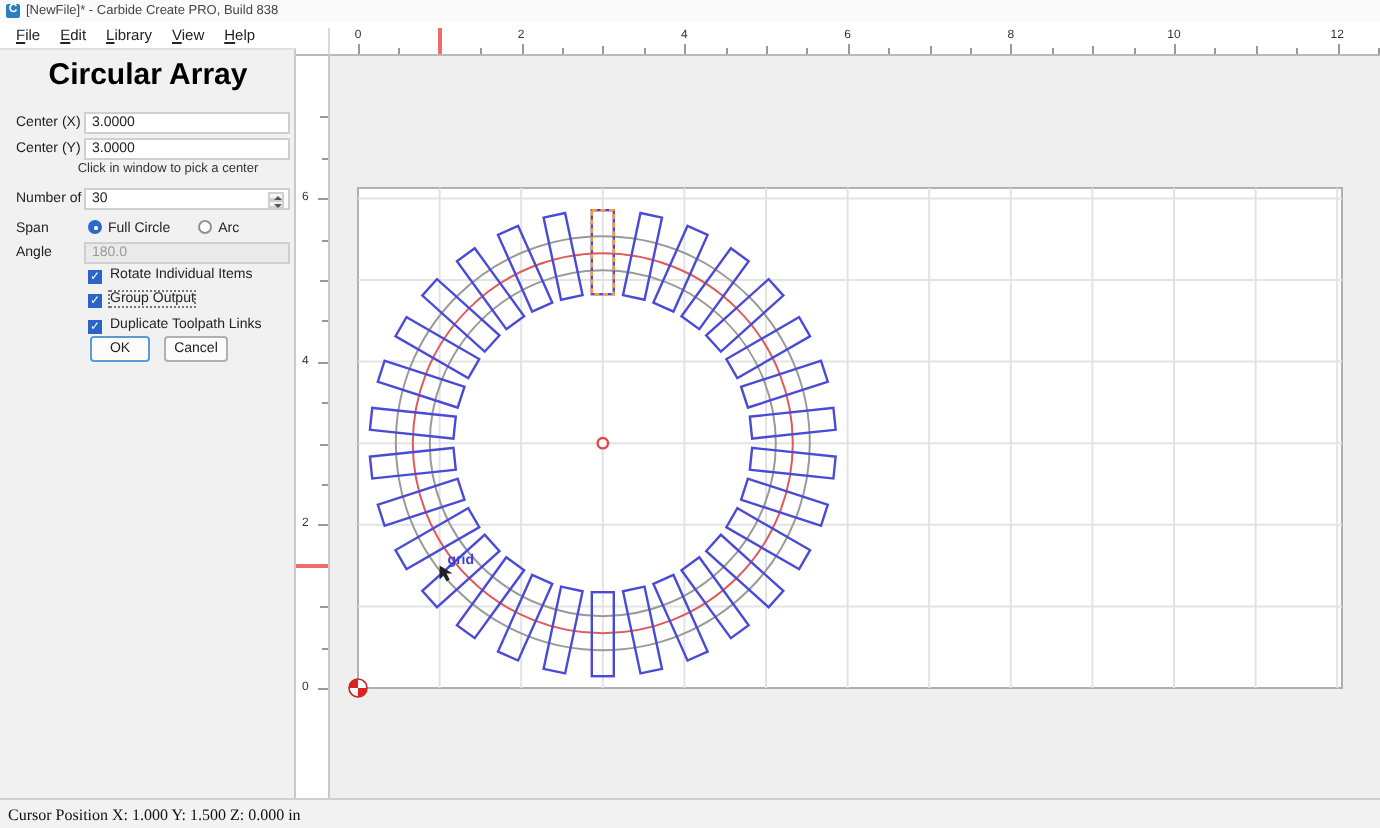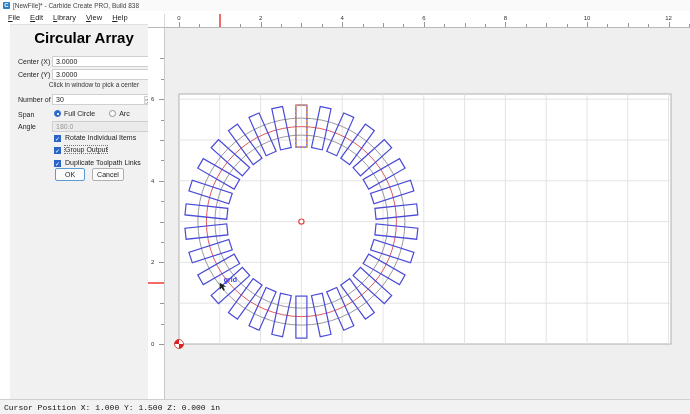--- a/index.html
+++ b/index.html
@@ -15,21 +15,21 @@
               border-radius:1px; font-weight:bold; }
   .title-text { font-size:6.5px; color:#444; }
 
   
   .menubar { position:absolute; left:0; top:11px; width:165px; height:13px;
              background:#fff; display:flex; align-items:center; padding-left:3px; }
   .menu-item { font-size:7.5px; color:#222; padding:1px 5px; cursor:default; }
   .menu-item u { text-decoration:underline; }
 
   
-  .panel { position:absolute; left:10px; top:24px; width:148px; height:375px;
+  .panel { position:absolute; left:0; top:24px; width:148px; height:375px;
            background:#f1f1f1; border-right:1px solid #c9c9c9; border-top:1px solid #e0e0e0; }
   .panel-title { position:absolute; left:0; top:4px; width:148px; text-align:center;
                  font-size:15px; font-weight:bold; color:#000; }
   .frow { position:absolute; height:11px; font-size:7px; color:#222; }
   .flabel { position:absolute; left:8px; top:2px; white-space:nowrap; }
   .tinput { position:absolute; left:42px; top:0; width:103px; height:11px;
             background:#fff; border:1px solid #cfcfcf; font-size:7px; color:#222;
             padding:1px 0 0 3px; }
   .tinput.disabled { background:#eaeaea; color:#9a9a9a; }
   .hint { position:absolute; left:24px; top:56px; width:120px; text-align:center;
@@ -73,21 +73,21 @@
   .vruler .cursor-mark { position:absolute; left:0; width:17px; height:2.5px; background:#f26b6b; }
 
   
   .canvas { position:absolute; left:165px; top:28px; width:525px; height:371px;
             background:#efefef; }
 
   
   .statusbar { position:absolute; left:0; top:399px; width:690px; height:15px;
                background:#f2f2f2; border-top:1px solid #cfcfcf; display:flex;
                align-items:center; }
-  .status-text { font-family:Liberation Mono, monospace; font-size:8px; color:#111;
+  .status-text { font-family:Liberation Serif, serif; font-size:8px; color:#111;
                  padding-left:4px; white-space:pre; }
 </style>
 </head>
 <body>
 
 <div class="window">
 
   <div class="titlebar">
     <div class="app-icon">C</div>
     <div class="title-text">[NewFile]* - Carbide Create PRO, Build 838</div>

